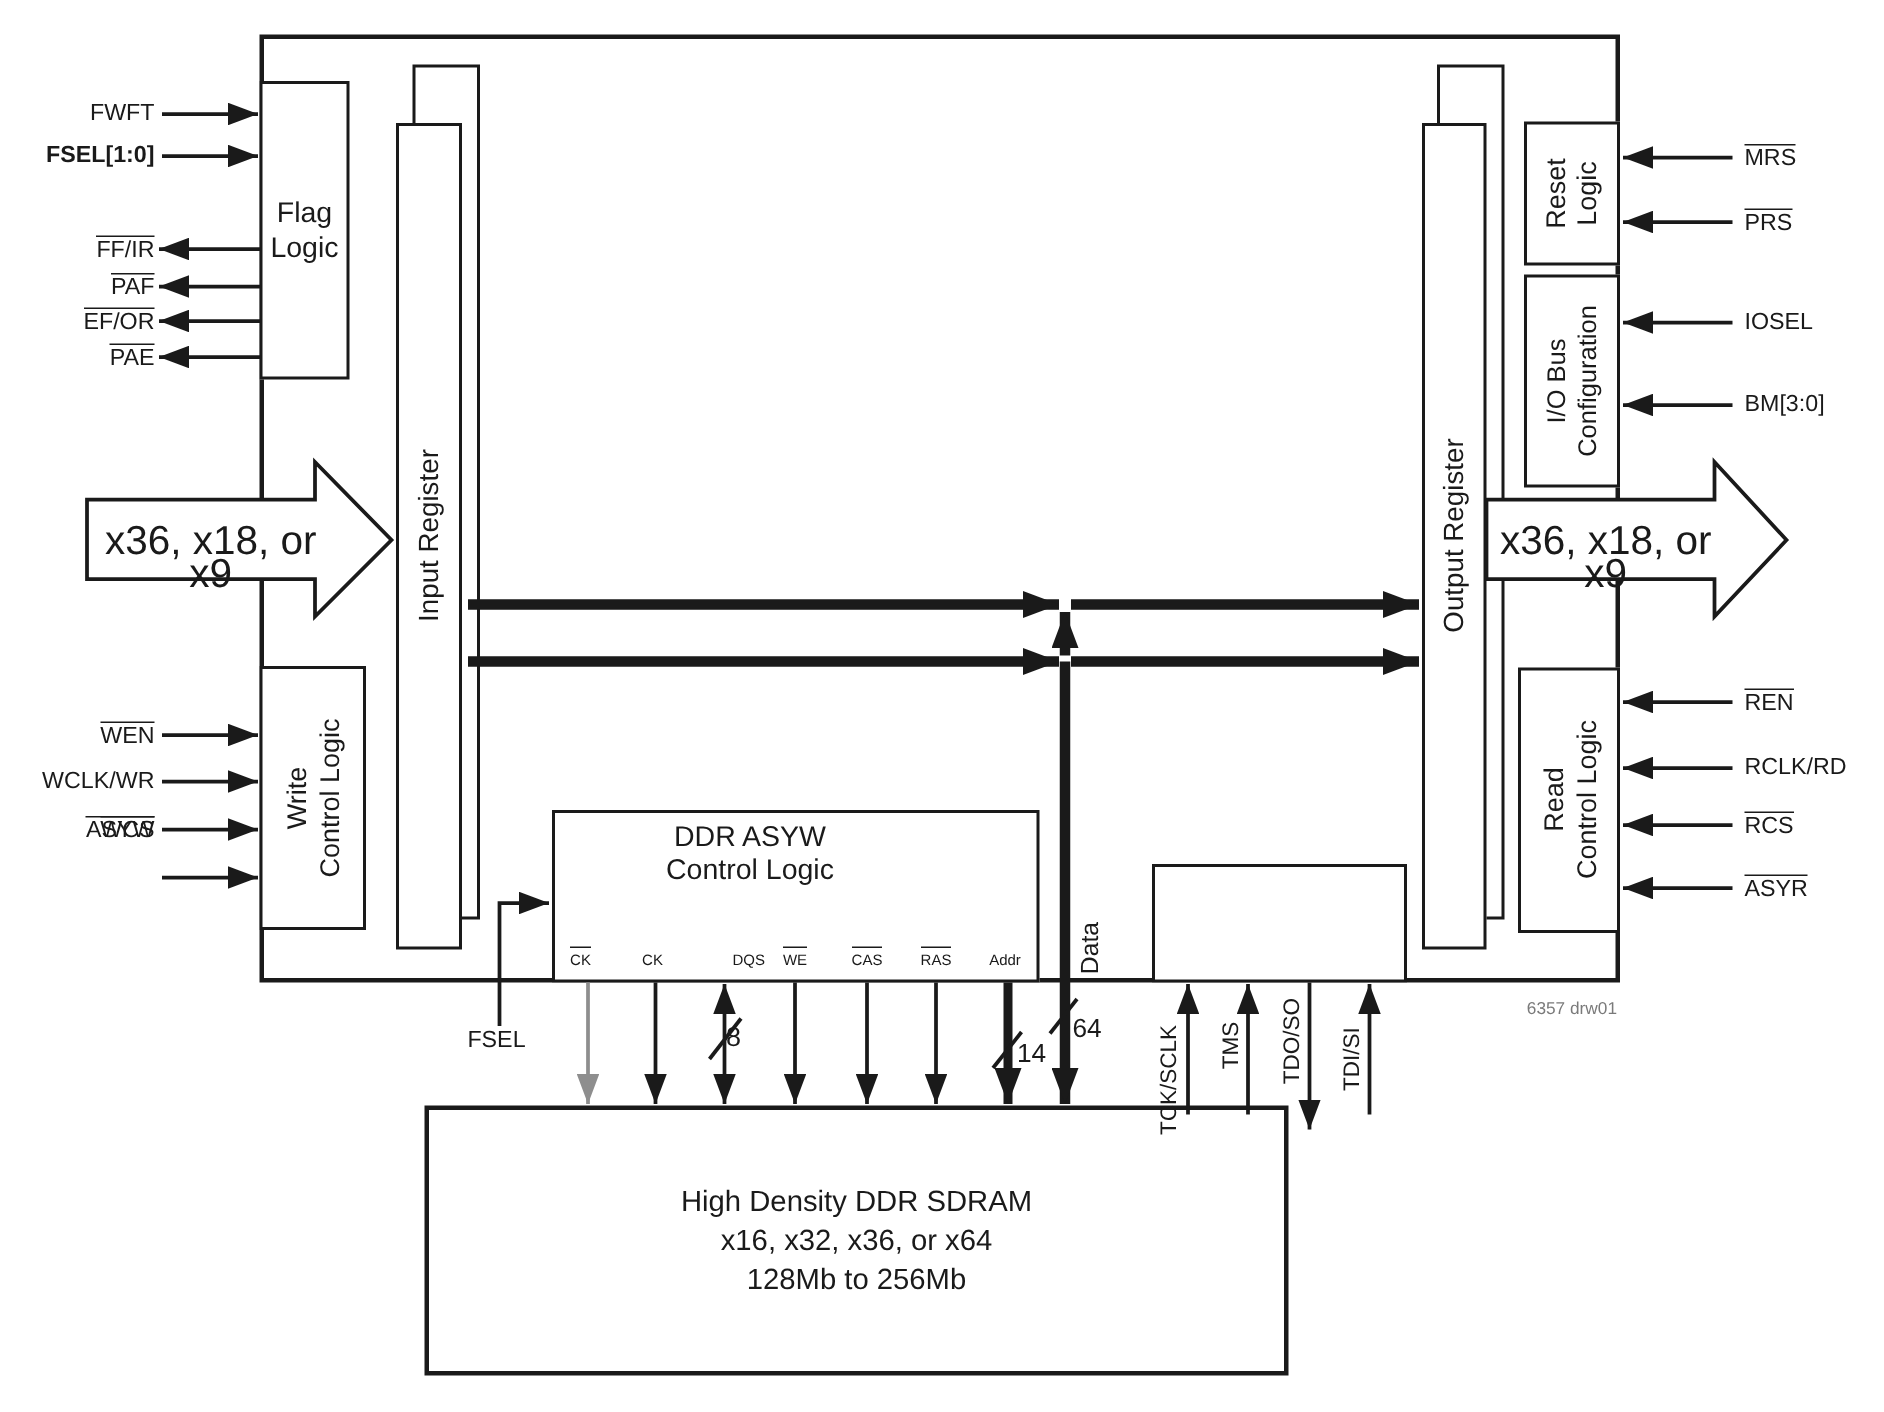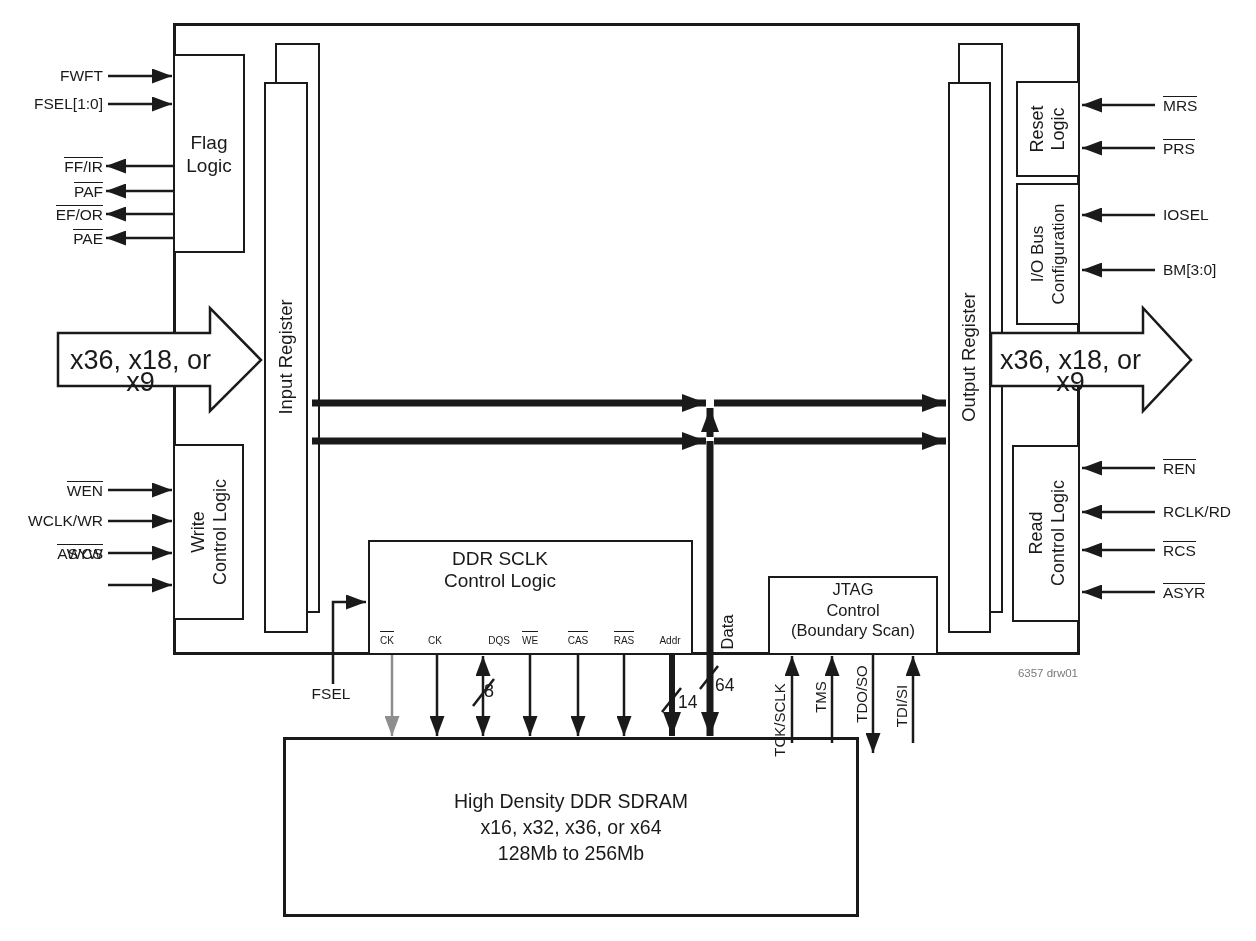--- a/index.html
+++ b/index.html
@@ -33,45 +33,42 @@
 
   <div class="box backbox" style="left:275px;top:43px;width:45px;height:570px;"></div>
   <div class="box backbox" style="left:958px;top:43px;width:45px;height:570px;"></div>
 
   <div class="box" style="left:264px;top:82px;width:44px;height:551px;"></div>
   <div class="vtext" style="left:211px;top:347px;width:150px;height:20px;font-size:18.5px;line-height:20px;">Input Register</div>
 
   <div class="box" style="left:948px;top:82px;width:43px;height:551px;"></div>
   <div class="vtext" style="left:894px;top:347px;width:150px;height:20px;font-size:18.5px;line-height:20px;">Output Register</div>
 
-  <div class="box center-flex" style="left:173px;top:54px;width:72px;height:199px;">
+  <div class="box center-flex" style="left:173px;top:54px;width:60px;height:199px;">
     <div class="blocktitle" style="position:static;font-size:19px;line-height:23px;">Flag
 Logic</div>
   </div>
 
   <div class="box" style="left:173px;top:444px;width:71px;height:176px;"></div>
   <div class="vtext" style="left:144px;top:510px;width:130px;height:44px;font-size:18px;line-height:22px;">Write
 Control Logic</div>
 
   <div class="box" style="left:368px;top:540px;width:325px;height:115px;"></div>
-  <div class="blocktitle" style="left:368px;top:548px;width:264px;font-size:19px;line-height:22px;">DDR SCLK
+  <div class="blocktitle" style="left:368px;top:548px;width:264px;font-size:19px;line-height:22px;">DDR ASYW
 Control Logic</div>
 
   <div class="pin" style="left:357px;"><span class="ov">CK</span></div>
   <div class="pin" style="left:405px;">CK</div>
   <div class="pin" style="left:450px;text-align:right;">DQS</div>
   <div class="pin" style="left:500px;"><span class="ov">WE</span></div>
   <div class="pin" style="left:548px;"><span class="ov">CAS</span></div>
   <div class="pin" style="left:594px;"><span class="ov">RAS</span></div>
   <div class="pin" style="left:640px;">Addr</div>
 
   <div class="box" style="left:768px;top:576px;width:170px;height:79px;"></div>
-  <div class="blocktitle" style="left:768px;top:579px;width:170px;font-size:16.5px;line-height:20.5px;">JTAG
-Control
-(Boundary Scan)</div>
 
   <div class="box center-flex" style="left:283px;top:737px;width:576px;height:180px;border-width:3px;">
     <div class="blocktitle" style="position:static;font-size:19.5px;line-height:26px;">High Density DDR SDRAM
 x16, x32, x36, or x64
 128Mb to 256Mb</div>
   </div>
 
   <div class="box" style="left:1016px;top:81px;width:64px;height:96px;"></div>
   <div class="vtext" style="left:1003px;top:108px;width:90px;height:42px;font-size:18px;line-height:21px;">Reset
 Logic</div>
@@ -146,21 +143,21 @@
     <path d="M392,655 V736" stroke="#8e8e8e" stroke-width="2.5" fill="none" marker-end="url(#ahg)"></path>
 
     <g stroke="#1a1a1a" stroke-width="2.5" fill="none">
       <path d="M473,706 L494,679"></path>
       <path d="M662,712 L681,688"></path>
       <path d="M700,689 L718,666"></path>
     </g>
   </svg>
 
   <div class="lbl lbl-l" style="top:67px;">FWFT</div>
-  <div class="lbl lbl-l" style="top:95px;">FSEL[1:0]</div>
+  <div class="lbl lbl-l" style="top:95px;font-weight:bold;">FSEL[1:0]</div>
   <div class="lbl lbl-l" style="top:157px;"><span class="ov">FF/IR</span></div>
   <div class="lbl lbl-l" style="top:182px;"><span class="ov">PAF</span></div>
   <div class="lbl lbl-l" style="top:205px;"><span class="ov">EF/OR</span></div>
   <div class="lbl lbl-l" style="top:229px;text-decoration:underline;"><span class="ov">PAE</span></div>
   <div class="lbl lbl-l" style="top:481px;"><span class="ov">WEN</span></div>
   <div class="lbl lbl-l" style="top:512px;">WCLK/WR</div>
   <div class="lbl lbl-l" style="top:544px;text-align:right;"><span class="ov">WCS</span></div>
   <div class="lbl lbl-l" style="top:544px;text-decoration:underline;"><span class="ov">ASYW</span></div>
 
   <div class="lbl lbl-r" style="top:96px;"><span class="ov">MRS</span></div>

